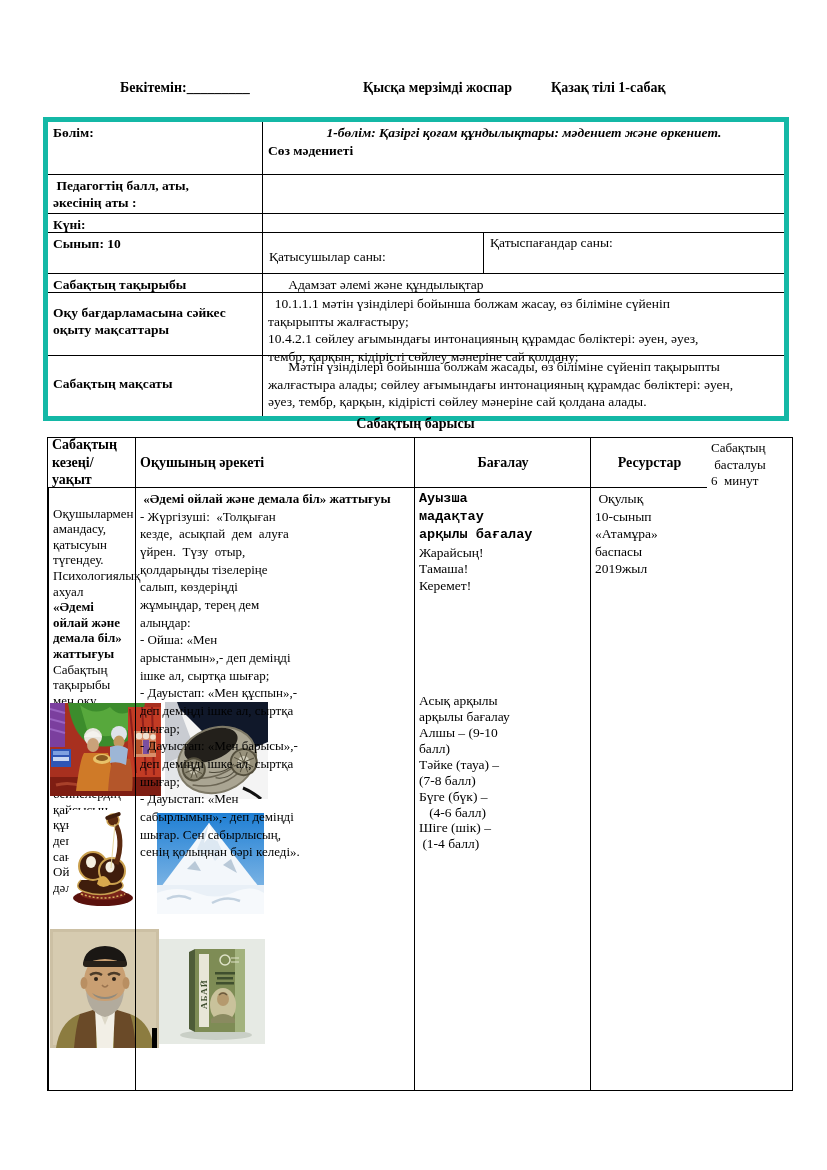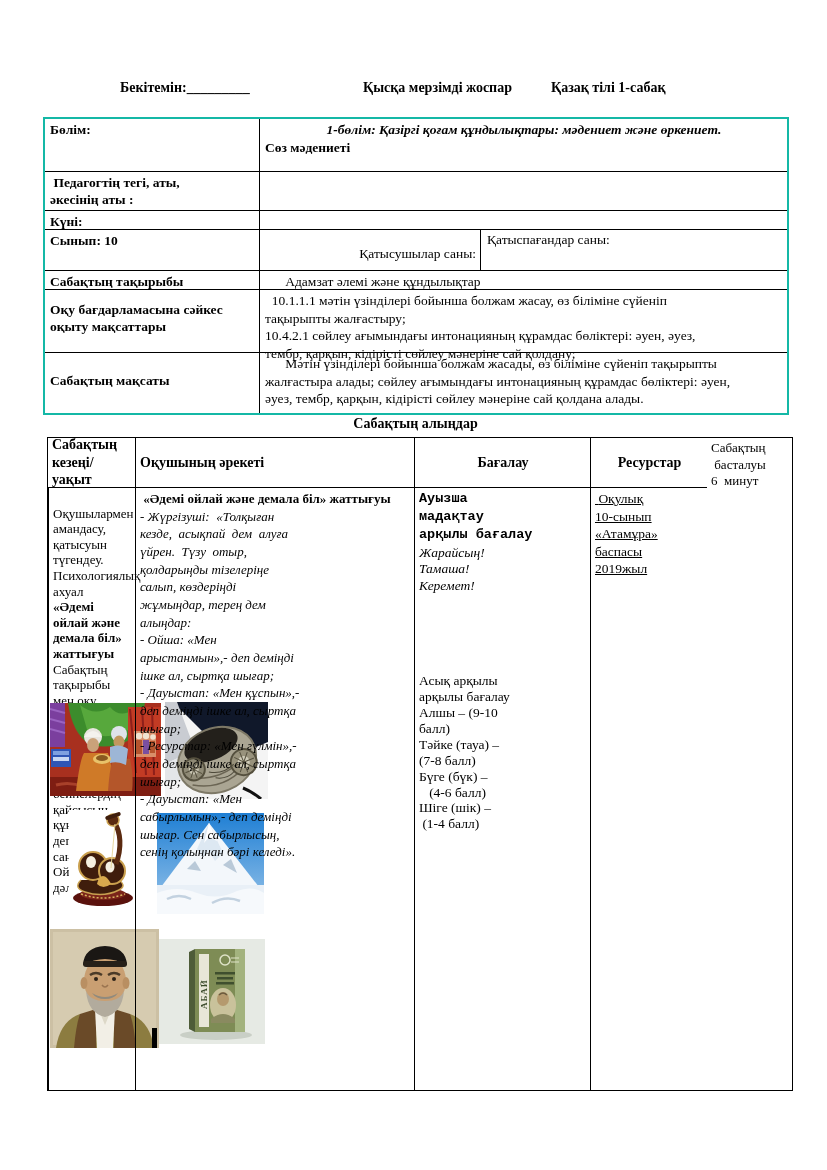--- a/index.html
+++ b/index.html
@@ -3,39 +3,39 @@
 <meta charset="utf-8">
 <style>
   * { margin:0; padding:0; box-sizing:border-box; }
   html,body { background:#ffffff; }
   .page {
     position:relative; width:827px; height:1153px; background:#fff;
     font-family:"Liberation Serif", serif; color:#000; overflow:hidden;
   }
   .pre { white-space:pre-wrap; }
   .b { font-weight:bold; }
-  .i { font-style:italic; }
+  .i { }
 
   
   .doc-header { position:absolute; top:80px; left:43px; width:745px; height:18px; font-size:14px; font-weight:bold; }
   .doc-header span { position:absolute; top:0; white-space:nowrap; }
   .approve { left:77px; text-decoration:none; }
   .plan-title { left:320px; }
   .subject { left:508px; }
 
   
-  .info-table { position:absolute; left:43px; top:117px; width:746px; border:2px solid #14b8a6; font-size:13.5px; }
+  .info-table { position:absolute; left:43px; top:117px; width:746px; border:5px solid #14b8a6; font-size:13.5px; }
   .irow { display:flex; }
   .irow + .irow { border-top:1px solid #000; }
   .ilabel { width:215px; border-right:1px solid #000; padding:3px 4px 2px 5px; font-weight:bold; line-height:1.25; }
   .ivalue { flex:1; padding:2px 4px 2px 5px; line-height:1.3; }
   .ivalue .center-line { text-align:center; font-weight:bold;font-style:italic; }
   .ivalue .left-line { text-align:left; font-weight:bold; }
   .subcells { flex:1; display:flex; }
-  .subcell-a { width:221px; border-right:1px solid #000; padding:16px 4px 2px 6px;text-align:right; }
+  .subcell-a { width:221px; border-right:1px solid #000; padding:16px 4px 2px 6px; }
   .subcell-b { flex:1; padding:2px 4px 2px 6px; }
 
   .course-title { position:absolute; top:416px; left:43px; width:745px; text-align:center; font-weight:bold; font-size:14px; }
 
   
   .main-table { position:absolute; left:47px; top:437px; width:746px; height:654px; border:1px solid #000; display:grid;
     grid-template-columns:87px 279px 176px 117px 85px; grid-template-rows:50px 1fr; }
   .mcell { border-left:1px solid #000; padding:2px 3px 2px 4px; font-size:13px; line-height:1.2; position:relative; }
   .mcell.first { border-left:none; }
   .mhead { border-bottom:1px solid #000; font-weight:bold; font-size:14px; display:flex; align-items:center; line-height:1.25; }
@@ -44,24 +44,24 @@
   .stage-cell { white-space:pre-wrap; line-height:1.28; }
 
   .teacher-cell p { margin:0; line-height:1.2; }
 
   .student-cell { font-size:13px; }
   .student-cell p { line-height:1.36; }
 
   .assess-cell { font-size:13.5px; }
   .assess-cell .m1 { line-height:1.35;font-family:Liberation Mono, monospace; }
   .assess-cell .praise { line-height:1.22; }
-  .assess-cell .m2 { margin-top:79px; line-height:1.18;font-family:Liberation Serif, serif; }
+  .assess-cell .m2 { margin-top:99px; line-height:1.18;font-family:Liberation Serif, serif; }
   .assess-cell .scores { line-height:1.18; }
 
-  .res-cell { font-size:13.5px; line-height:1.3;text-decoration:underline; }
+  .res-cell { font-size:13.5px; line-height:1.3; }
 
   
   .img { position:absolute; display:block; }
   .img-painting { left:1px;  top:215px; }
   .img-bracelet { left:116px; top:214px; }
   .img-dombra   { left:20px; top:322px; }
   .img-mountain { left:108px; top:325px; }
   .img-portrait { left:1px;  top:441px; }
   .img-book     { left:110px; top:451px; }
   .cursor-bar { position:absolute; left:103px; top:540px; width:5px; height:20px; background:#000; }
@@ -79,21 +79,21 @@
 
   <div class="info-table">
     <div class="irow" style="height:52px">
       <div class="ilabel">Бөлім:</div>
       <div class="ivalue">
         <div class="center-line">1-бөлім: Қазіргі қоғам құндылықтары: мәдениет және өркениет.</div>
         <div class="left-line">Сөз мәдениеті</div>
       </div>
     </div>
     <div class="irow" style="height:39px">
-      <div class="ilabel pre"> Педагогтің тегі, аты,
+      <div class="ilabel pre"> Педагогтің балл, аты,
 әкесінің аты :</div>
       <div class="ivalue"></div>
     </div>
     <div class="irow" style="height:19px">
       <div class="ilabel"> Күні:</div>
       <div class="ivalue"></div>
     </div>
     <div class="irow" style="height:41px">
       <div class="ilabel"> Сынып:  10</div>
       <div class="subcells">
@@ -113,21 +113,21 @@
 тембр, қарқын, кідірісті сөйлеу мәнеріне сай қолдану;</div>
     </div>
     <div class="irow" style="height:61px">
       <div class="ilabel" style="padding-top:20px">Сабақтың мақсаты</div>
       <div class="ivalue pre">      Мәтін үзінділері бойынша болжам жасады, өз біліміне сүйеніп тақырыпты
 жалғастыра алады; сөйлеу ағымындағы интонацияның құрамдас бөліктері: әуен,
 әуез, тембр, қарқын, кідірісті сөйлеу мәнеріне сай қолдана алады.</div>
     </div>
   </div>
 
-  <div class="course-title">Сабақтың алыңдар</div>
+  <div class="course-title">Сабақтың барысы</div>
 
   <div class="main-table">
 
     <div class="mcell mhead first pre">Сабақтың
 кезеңі/
 уақыт</div>
     <div class="mcell mhead">Оқушының әрекеті</div>
     <div class="mcell mhead centered">Бағалау</div>
     <div class="mcell mhead centered">Ресурстар</div>
 
@@ -287,21 +287,21 @@
 қолдарыңды тізелеріңе
 салып, көздеріңді
 жұмыңдар, терең дем
 алыңдар:</p>
       <p class="pre i">- Ойша: «Мен
 арыстанмын»,- деп деміңді
 ішке ал, сыртқа шығар;</p>
       <p class="pre i">- Дауыстап: «Мен құспын»,-
 деп деміңді ішке ал, сыртқа
 шығар;</p>
-      <p class="pre i">- Ресурстар: «Мен гүлмін»,-
+      <p class="pre i">- Дауыстап: «Мен барысы»,-
 деп деміңді ішке ал, сыртқа
 шығар;</p>
       <p class="pre i">- Дауыстап: «Мен
 сабырлымын»,- деп деміңді
 шығар. Сен сабырлысың,
 сенің қолыңнан бәрі келеді».</p>
     </div>
 
     <div class="mcell assess-cell">
       <div class="pre b m1">Ауызша

